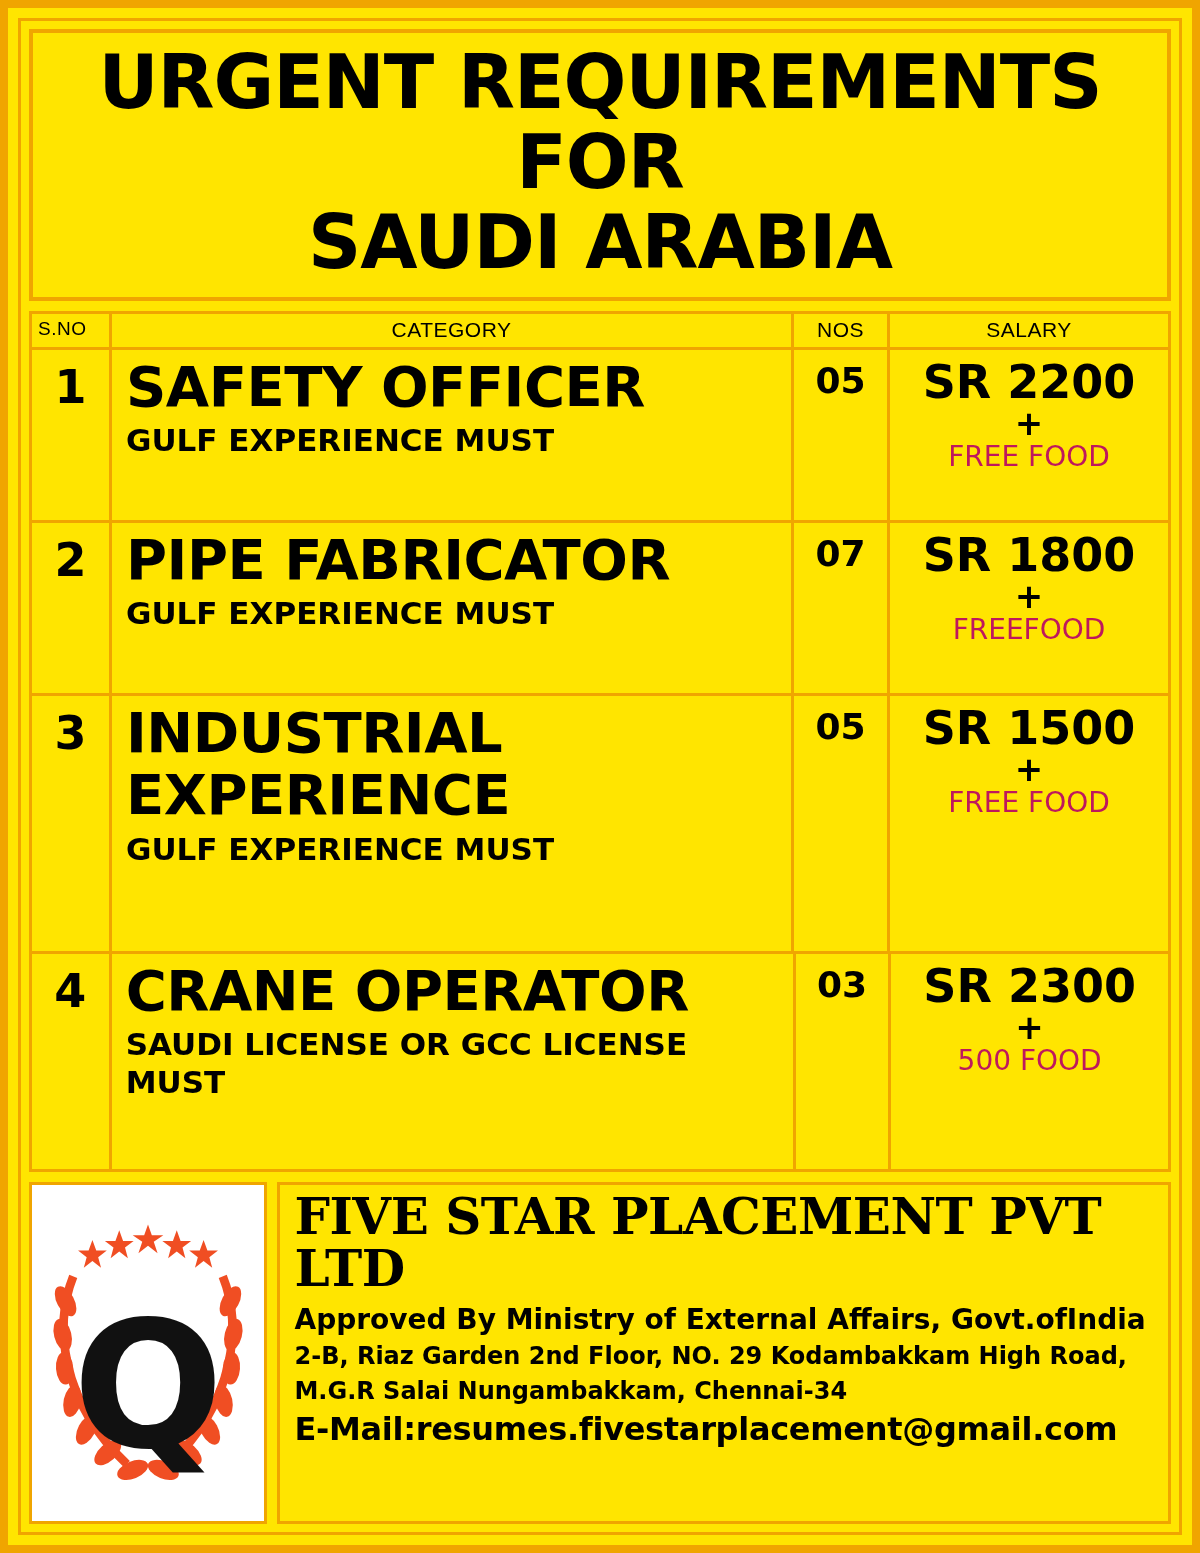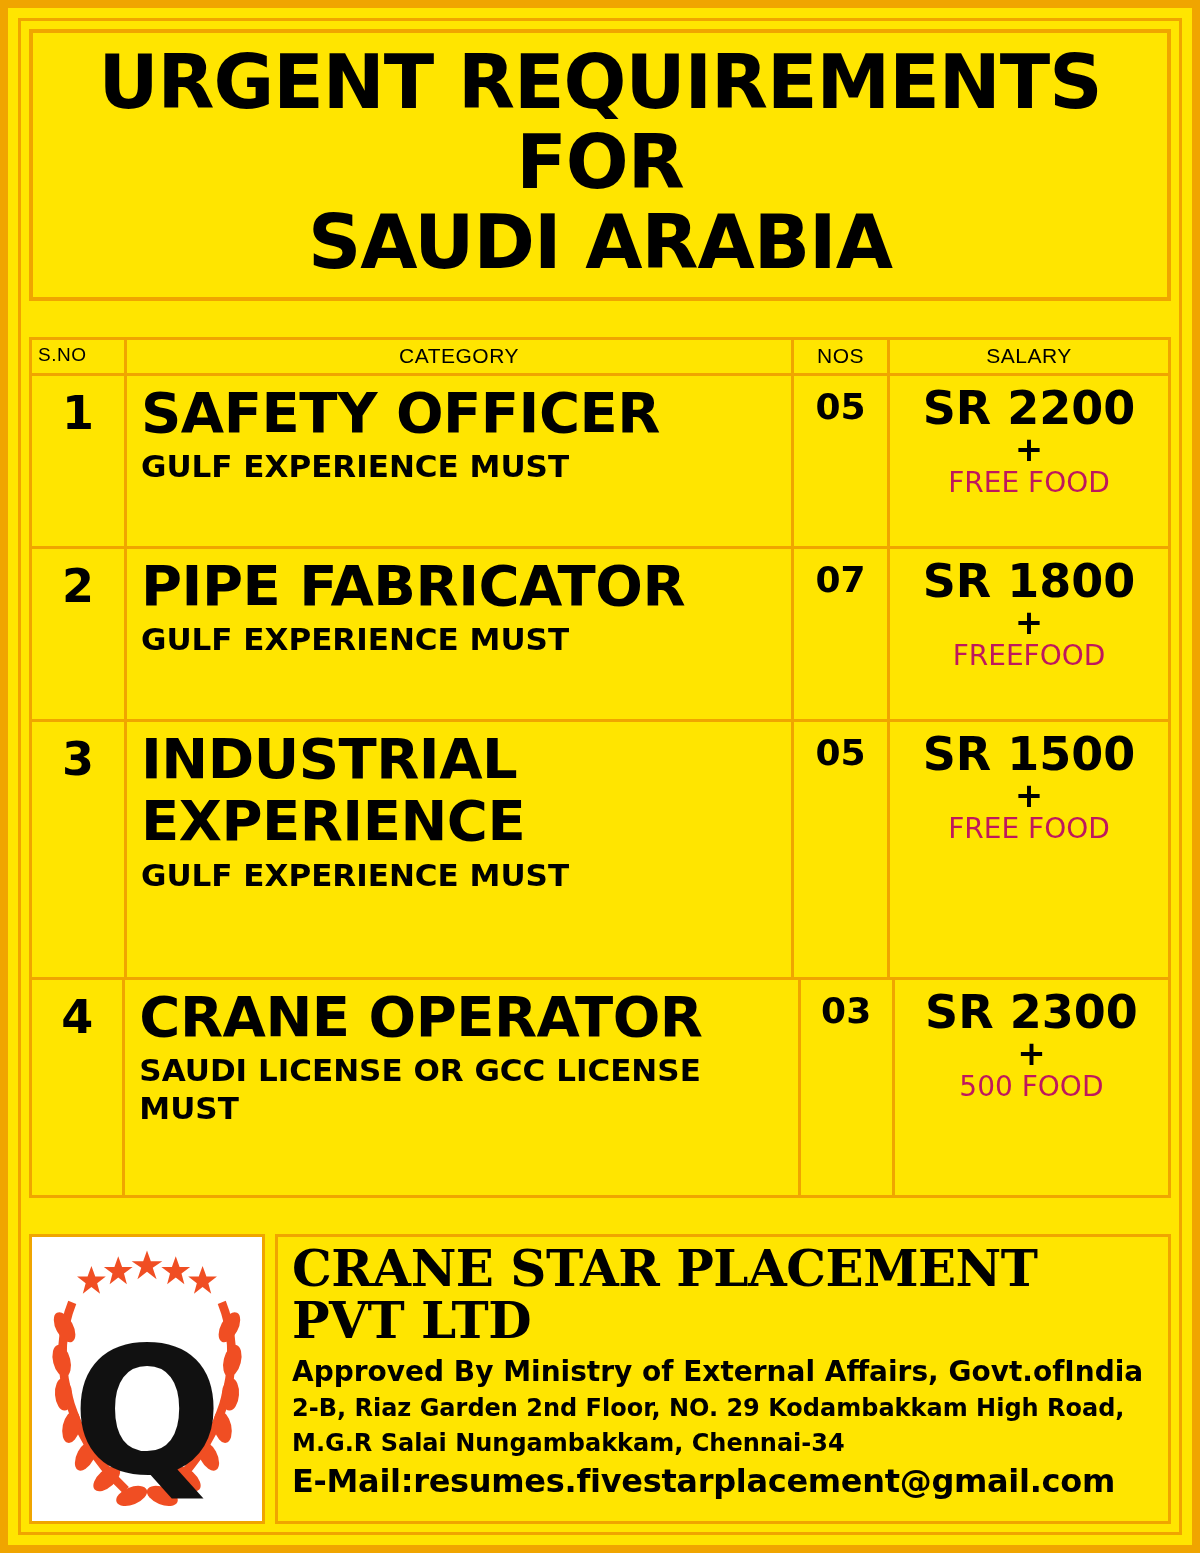--- a/index.html
+++ b/index.html
@@ -20,21 +20,20 @@
     position: relative;
     overflow: hidden;
   }
   .inner {
     border: 3px solid #F0A500;
     height: 100%;
     box-sizing: border-box;
     padding: 8px;
     display: flex;
     flex-direction: column;
-    gap: 26px;
   }
 
   
   .title-box {
     border: 4px solid #F0A500;
     box-sizing: border-box;
     padding: 10px 8px 14px 8px;
     text-align: center;
   }
   .title-line {
@@ -53,21 +52,21 @@
     border: 3px solid #F0A500;
     box-sizing: border-box;
     flex: 0 0 auto;
   }
   .row {
     display: flex;
     border-bottom: 3px solid #F0A500;
   }
   .row:last-child { border-bottom: none; }
 
-  .c-sno   { width: 95px;  box-sizing: border-box; border-right: 3px solid #F0A500; }
+  .c-sno   { width: 80px;  box-sizing: border-box; border-right: 3px solid #F0A500; }
   .c-cat   { flex: 1 1 auto; box-sizing: border-box; border-right: 3px solid #F0A500; }
   .c-nos   { width: 96px;  box-sizing: border-box; border-right: 3px solid #F0A500; }
   .c-sal   { width: 278px; box-sizing: border-box; }
 
   .head .c-sno, .head .c-cat, .head .c-nos, .head .c-sal {
     text-align: center;
     font-size: 21px;
     font-weight: normal;
     letter-spacing: 0.5px;
     color: #000;
@@ -302,21 +301,21 @@
             <ellipse cx="199" cy="200" rx="9" ry="17" transform="rotate(-12 199 200)"></ellipse>
             <ellipse cx="184" cy="230" rx="9" ry="17" transform="rotate(-28 184 230)"></ellipse>
             <ellipse cx="162" cy="254" rx="9" ry="17" transform="rotate(-48 162 254)"></ellipse>
             <ellipse cx="136" cy="272" rx="9" ry="17" transform="rotate(-68 136 272)"></ellipse>
           </g>
           <text x="120" y="248" text-anchor="middle" font-family="DejaVu Sans, sans-serif" font-weight="bold" font-size="185" fill="#111">Q</text>
         </svg>
       </div>
 
       <div class="company-box">
-        <div class="company-name">CRANE STAR PLACEMENT PVT LTD</div>
+        <div class="company-name">FIVE STAR PLACEMENT PVT LTD</div>
         <div class="company-approved">Approved By Ministry of External Affairs, Govt.ofIndia</div>
         <div class="company-addr">2-B, Riaz Garden 2nd Floor, NO. 29 Kodambakkam High Road,</div>
         <div class="company-addr">M.G.R Salai Nungambakkam, Chennai-34</div>
         <div class="company-email">E-Mail:resumes.fivestarplacement@gmail.com</div>
       </div>
 
     </div>
 
   </div>
 </div>

